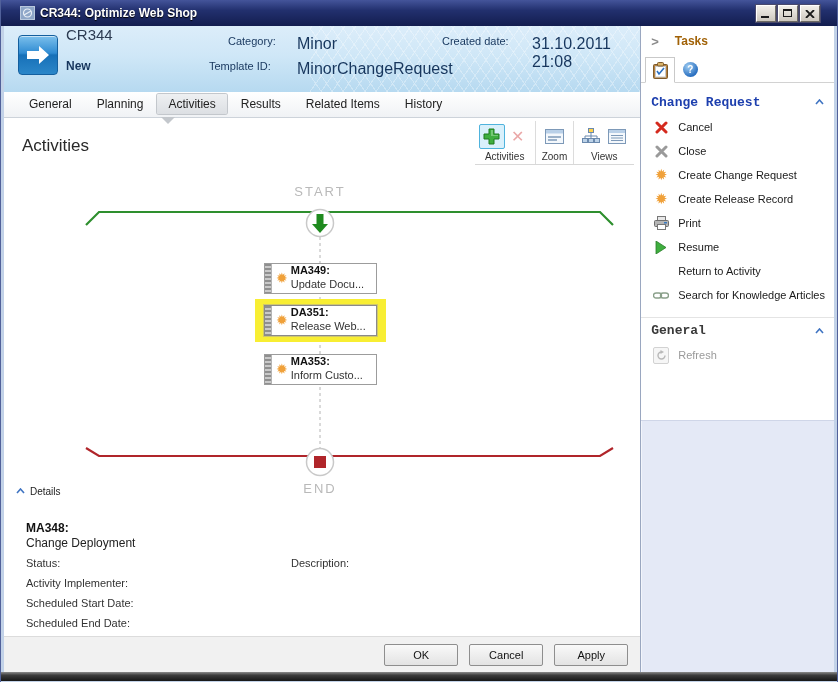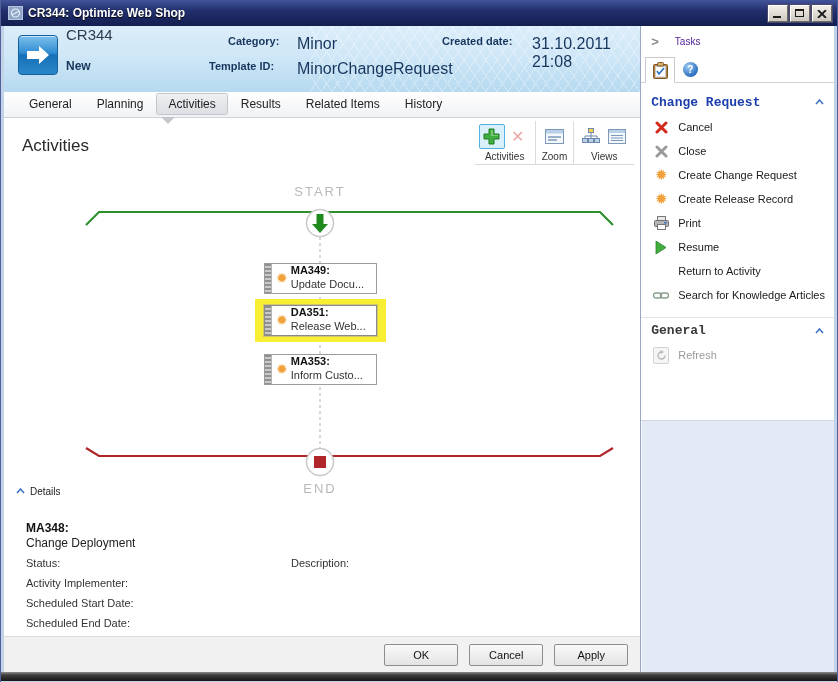--- a/index.html
+++ b/index.html
@@ -2,21 +2,21 @@
 <html><head>
 <meta charset="utf-8">
 <style>
   * { margin:0; padding:0; box-sizing:border-box; }
   html,body { width:838px; height:682px; font-family:"Liberation Sans", sans-serif; background:#fff; }
   .window { position:relative; width:838px; height:682px; background:#c2d2e8; overflow:hidden;
             border-left:1px solid #51619a; border-right:1px solid #51619a; }
 
   
   .titlebar { height:26px; background:linear-gradient(180deg,#44549a 0%, #22306e 40%, #131d4f 100%);
-              display:flex; align-items:center; padding:0 5px; }
+              display:flex; align-items:center; padding:0 17px; }
   .titlebar .win-icon { width:15px; height:14px; margin:0 5px 0 2px; }
   .titlebar .title { color:#fff; font-weight:bold; font-size:12px; flex:1; text-shadow:0 1px 1px #000; }
   .winbtn { width:20px; height:17px; background:linear-gradient(180deg,#f2efe9,#cdc8bf); border:1px solid #fff;
             border-right-color:#6d6a63; border-bottom-color:#6d6a63; margin-left:2px; position:relative; box-shadow:0 0 0 1px #49496b; }
   .winbtn .g-min { position:absolute; left:4px; bottom:3px; width:8px; height:2px; background:#1a1a1a; }
   .winbtn .g-max { position:absolute; left:4px; top:3px; width:9px; height:8px; border:1px solid #1a1a1a; border-top-width:2px; }
   .winbtn svg { position:absolute; left:4px; top:4px; }
 
   
   .frame-row { display:flex; height:646px; margin:0 3px; }
@@ -27,21 +27,21 @@
   .banner { position:relative; height:66px; background:linear-gradient(180deg,#dcedfa 0%, #cfe7f7 45%, #b6d9f0 100%); overflow:hidden; }
   .banner .mesh { position:absolute; right:0; top:0; width:330px; height:100%; opacity:.45;
       background:
         repeating-linear-gradient(55deg, rgba(255,255,255,.7) 0 1px, transparent 1px 9px),
         repeating-linear-gradient(-55deg, rgba(255,255,255,.7) 0 1px, transparent 1px 9px); }
   .form-icon { position:absolute; left:14px; top:9px; width:40px; height:40px; border-radius:4px;
       background:linear-gradient(180deg,#7cc0ec 0%, #2f8bd2 45%, #1670b8 50%, #2b86c8 100%);
       border:1px solid #145f9e; box-shadow:inset 0 1px 0 rgba(255,255,255,.6); display:flex; align-items:center; justify-content:center; }
   .banner .cr-id { position:absolute; left:62px; top:0; font-size:15px; color:#2c3b52; }
   .banner .cr-state { position:absolute; left:62px; top:33px; font-size:12px; font-weight:bold; color:#17365d; }
-  .b-label { position:absolute; font-size:11px; font-weight:bold; color:#17365d; }
+  .b-label { position:absolute; font-size:11px; font-weight:normal; color:#17365d; }
   .b-value { position:absolute; font-size:16px; color:#17365d; }
 
   
   .tabbar { height:25px; background:linear-gradient(180deg,#ffffff,#f0f2f5); display:flex; align-items:center; padding-left:14px; position:relative; z-index:2; }
   .tab { font-size:12px; color:#222; padding:3px 11px; margin-right:3px; border-radius:2px; cursor:default; }
   .tab.selected { background:linear-gradient(180deg,#eef0f2,#dcdfe3); box-shadow:0 0 0 1px #c3c7cc; }
 
   
   .content { position:relative; height:522px; background:#fff; border-top:1px solid #cdd3da; }
   .tab-notch { position:absolute; left:157px; top:-1px; width:0; height:0;
@@ -81,21 +81,21 @@
   
   .buttonbar { height:36px; background:#f1f1f1; border-top:1px solid #dcdcdc; display:flex; align-items:center; justify-content:flex-end; padding-right:12px; gap:11px; }
   .btn { width:74px; height:22px; font-size:11px; color:#111; text-align:center; line-height:20px;
          background:linear-gradient(180deg,#f9f9f9,#e3e3e3); border:1px solid #8e8e8e; border-radius:2px; }
 
   
   .tasks-white { height:394px; background:#fff; }
   .tasks-fill { flex:1; background:#e4e9f6; border-top:1px solid #cfd6e8; box-shadow:inset 1px 0 0 #f2f5fb; }
   .tasks-head { display:flex; align-items:center; height:30px; padding-left:10px; }
   .tasks-chev { color:#8a8a8a; font-weight:bold; font-size:13px; margin-right:16px; }
-  .tasks-title { color:#4c1d95; font-weight:normal; font-size:10px; }
+  .tasks-title { color:#a16207; font-weight:bold; font-size:12px; }
   .ttabs { display:flex; align-items:flex-end; height:27px; border-bottom:1px solid #d2d2d2; padding-left:4px; }
   .ttab { width:30px; height:26px; display:flex; align-items:center; justify-content:center; }
   .ttab.selected { background:#fff; border:1px solid #c9c9c9; border-bottom:1px solid #fff; margin-bottom:-1px; }
   .help-badge { width:15px; height:15px; border-radius:50%; background:radial-gradient(circle at 35% 30%, #9ecdf2, #2a6fc0 70%); color:#fff; font-size:10px; font-weight:bold; text-align:center; line-height:15px; }
   .sec-head { display:flex; align-items:center; height:26px; padding:0 10px; margin-top:6px;font-family:Liberation Mono, monospace; }
   .sec-title { font-size:13px; font-weight:bold; flex:1; }
   .sec-title.blue { color:#1d3fae; }
   .sec-title.gray { color:#3a3a3a; }
   .task-item { display:flex; align-items:center; height:24px; padding-left:12px; font-size:11px; color:#1a1a1a; }
   .task-ico { width:16px; height:16px; margin-right:9px; display:flex; align-items:center; justify-content:center; }

